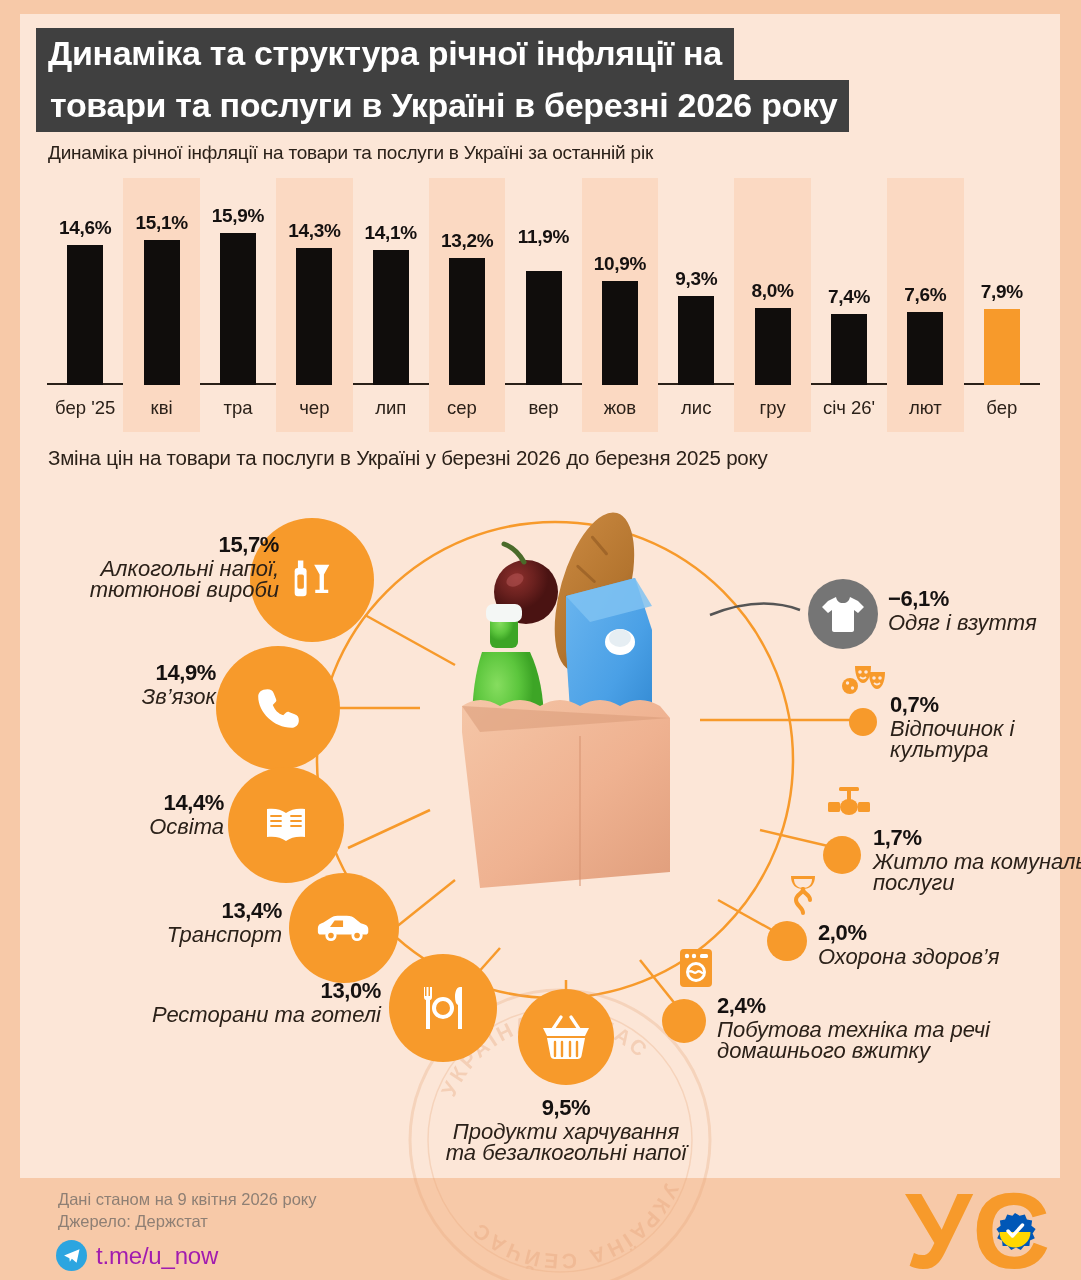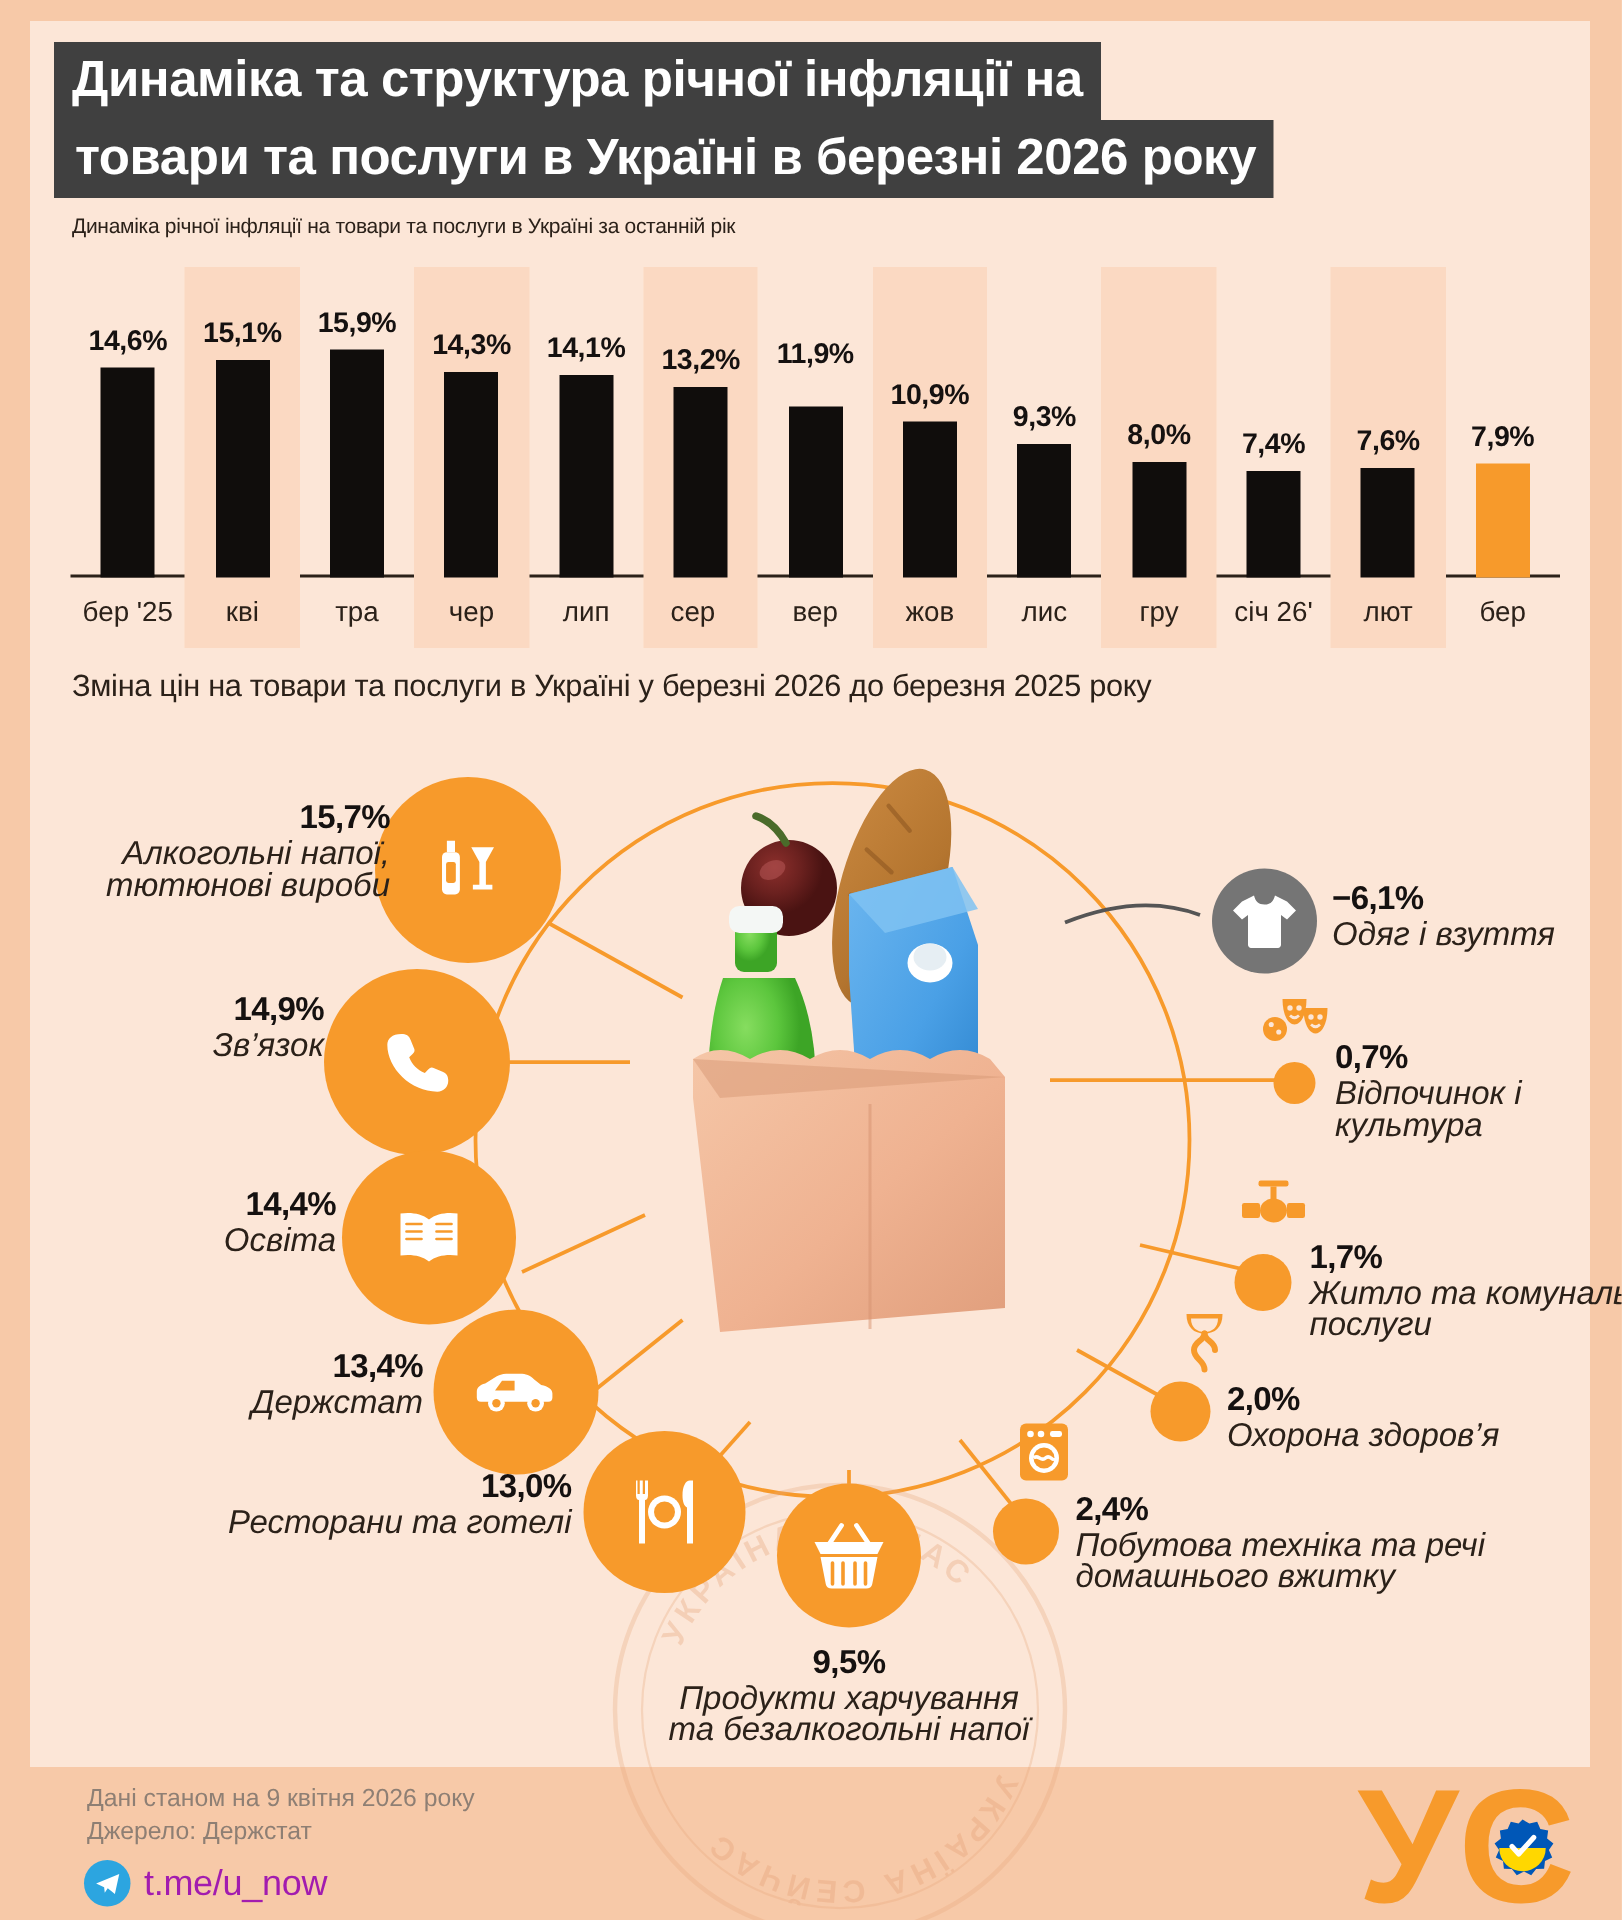--- a/index.html
+++ b/index.html
@@ -36,21 +36,21 @@
     line-height: 44px;
     letter-spacing: -0.3px;
     padding: 3px 12px 5px 12px;
     white-space: nowrap;
     width: max-content;
   }
   .title-line.l2 { margin-top: 0px; padding-left: 14px; }
   .subtitle {
     position: absolute;
     left: 48px; top: 142px;
-    font-size: 14px;
+    font-size: 19px;
     color: #2b2119;
     letter-spacing: -0.2px;
   }
   
   .chart {
     position: absolute;
     left: 20px; top: 178px;
     width: 1040px; height: 254px;
   }
   .col-stripe { position: absolute; top: 0; height: 254px; background: #fbd9c2; }
@@ -290,21 +290,21 @@
   <div class="node" style="left: 250px; top: 38px; height: 124px; width: 124px;">
         <span>
           <svg width="52" height="52" viewBox="0 0 48 48">
             <rect x="11" y="6" width="5" height="7" fill="#fff"></rect>
             <rect x="8" y="13" width="11" height="26" rx="3" fill="#fff"></rect>
             <rect x="10.5" y="19" width="6" height="13" rx="1.5" fill="#f79a2b"></rect>
             <path d="M26 10 h14 l-5 9 v14 h4 v3 h-12 v-3 h4 V19 Z" fill="#fff"></path>
           </svg>
         </span>
       </div>
-      <div class="nlabel right-al" style="right: 821px; top: 52px;">
+      <div class="nlabel right-al" style="right: 802px; top: 52px;">
         <span class="pct">15,7%</span>
         <span class="nm">Алкогольні напої,</span>
         <span class="nm">тютюнові вироби</span>
       </div>
       <div class="node" style="left: 216px; top: 166px; height: 124px; width: 124px;">
         <span>
           <svg width="50" height="50" viewBox="0 0 48 48">
             <path d="M14 6c3 0 5 1 6 4l2 5c1 2 0 3-1 4l-2 2c2 5 5 8 10 10l2-2c1-1 2-2 4-1l5 2c3 1 4 3 4 6 0 4-3 7-7 7C20 43 5 28 5 13c0-4 3-7 9-7Z" fill="#fff"></path>
           </svg>
         </span>
@@ -333,21 +333,21 @@
             <circle cx="16" cy="25" r="6" fill="#fff"></circle>
             <circle cx="16" cy="25" r="3" fill="#f79a2b"></circle>
             <circle cx="44" cy="25" r="6" fill="#fff"></circle>
             <circle cx="44" cy="25" r="3" fill="#f79a2b"></circle>
             <path d="M20 9h9v7h-14Z" fill="#f79a2b"></path>
           </svg>
         </span>
       </div>
       <div class="nlabel right-al" style="right: 799px; top: 418px;">
         <span class="pct">13,4%</span>
-        <span class="nm">Держстат</span>
+        <span class="nm">Транспорт</span>
       </div>
       <div class="node" style="left: 389px; top: 474px; height: 108px; width: 108px;">
         <span>
           <svg width="52" height="52" viewBox="0 0 52 52">
             <circle cx="26" cy="26" r="11" fill="#fff"></circle>
             <circle cx="26" cy="26" r="7" fill="#f79a2b"></circle>
             <path d="M7 5v10c0 2 1 3 2 3v29h4V18c1 0 2-1 2-3V5h-2v9h-1.5V5h-2v9H8V5Z" fill="#fff"></path>
             <path d="M43 5c-3 0-5 4-5 10 0 4 1 7 3 8v24h4V5Z" fill="#fff"></path>
           </svg>
         </span>

